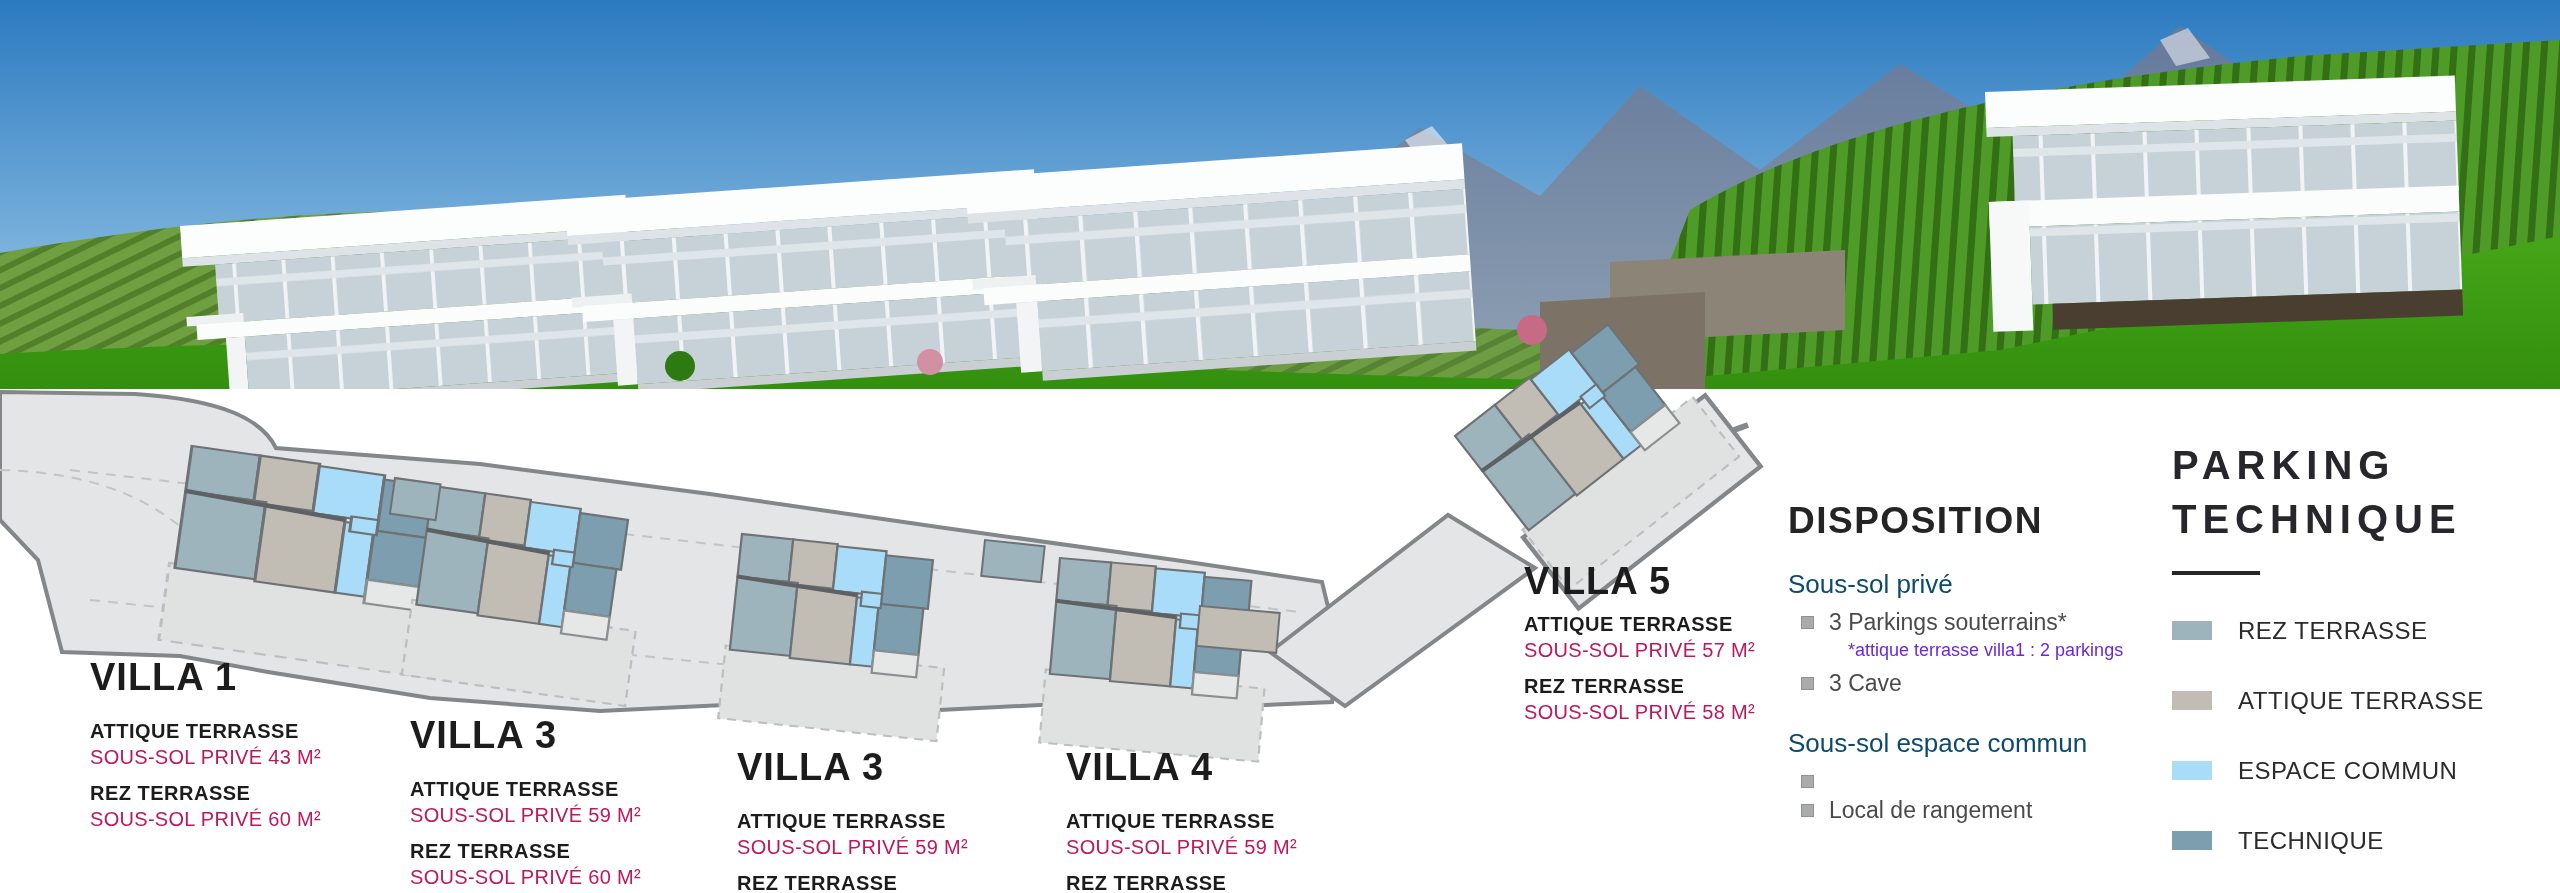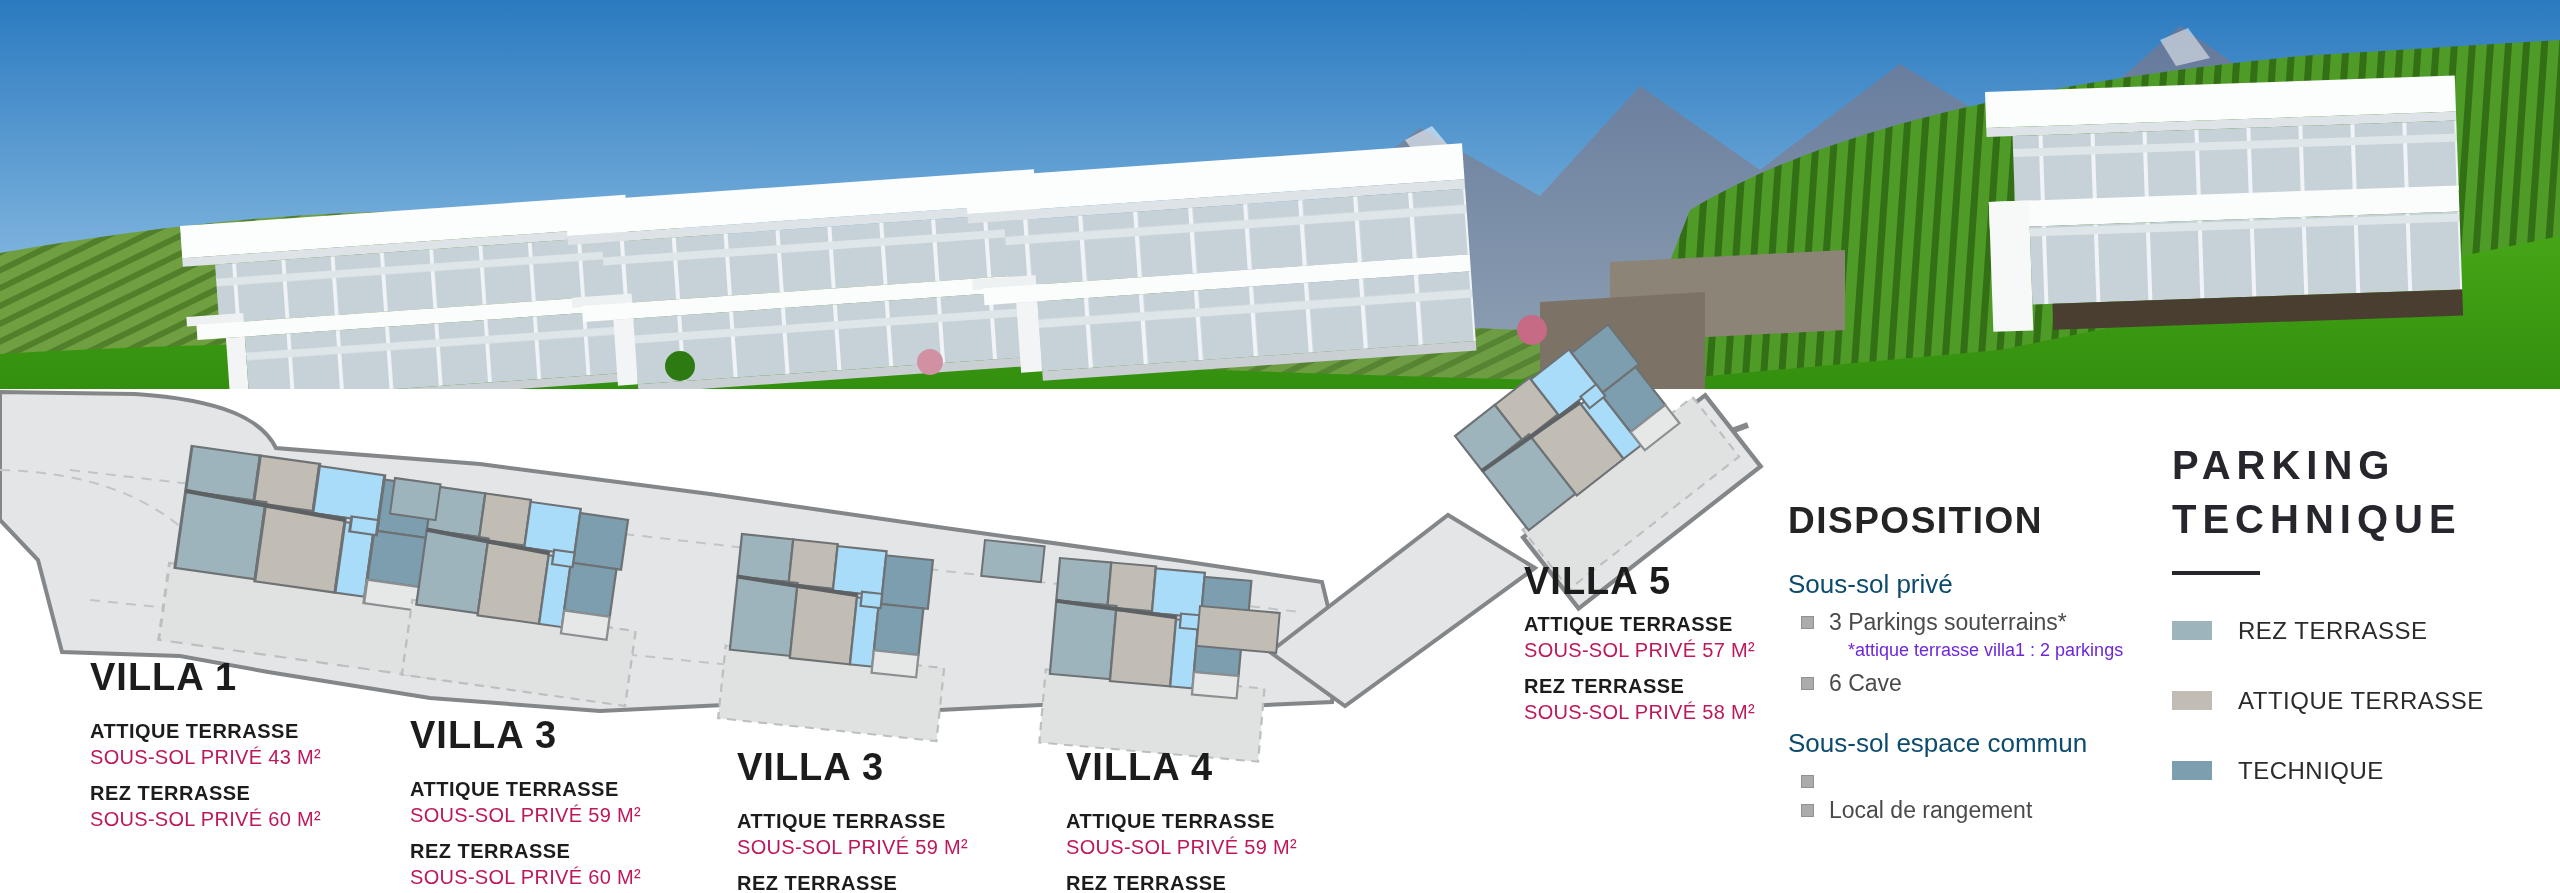--- a/index.html
+++ b/index.html
@@ -215,21 +215,21 @@
   <div class="disp-title">DISPOSITION</div>
 
   <div class="disp-heading">Sous-sol privé</div>
   <div class="disp-item">
     <span class="bullet"></span>
     <span>3 Parkings souterrains*</span>
   </div>
   <div class="disp-note">*attique terrasse villa1 : 2 parkings</div>
   <div class="disp-item">
     <span class="bullet"></span>
-    <span>6 Cave</span>
+    <span>3 Cave</span>
   </div>
 
   <div class="disp-heading second">Sous-sol espace commun</div>
   <div class="disp-item">
     <span class="bullet"></span>
   </div>
   <div class="disp-item">
     <span class="bullet"></span>
     <span>Local de rangement</span>
   </div>
@@ -242,18 +242,22 @@
   <div class="legend-rows">
     <div class="legend-row">
       <span class="swatch" style="background: rgb(158, 180, 189);"></span>
       <span class="legend-label">REZ TERRASSE</span>
     </div>
     <div class="legend-row">
       <span class="swatch" style="background: rgb(193, 189, 181);"></span>
       <span class="legend-label">ATTIQUE TERRASSE</span>
     </div>
     <div class="legend-row">
+      <span class="swatch" style="background: rgb(169, 220, 248);"></span>
+      <span class="legend-label">ESPACE COMMUN</span>
+    </div>
+    <div class="legend-row">
       <span class="swatch" style="background: rgb(125, 158, 175);"></span>
       <span class="legend-label">TECHNIQUE</span>
     </div>
 
   </div>
 </div>
 
 </body></html>

